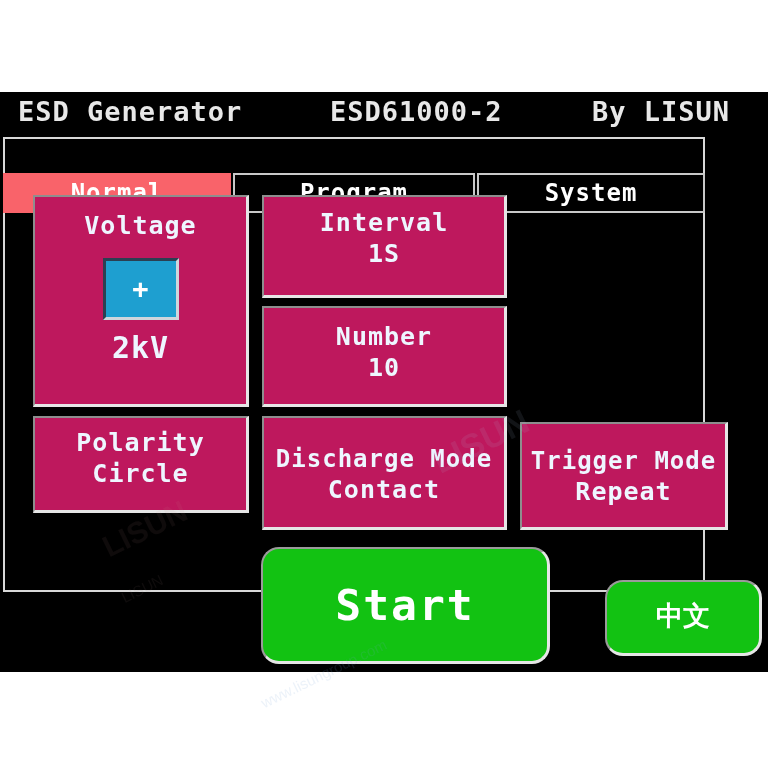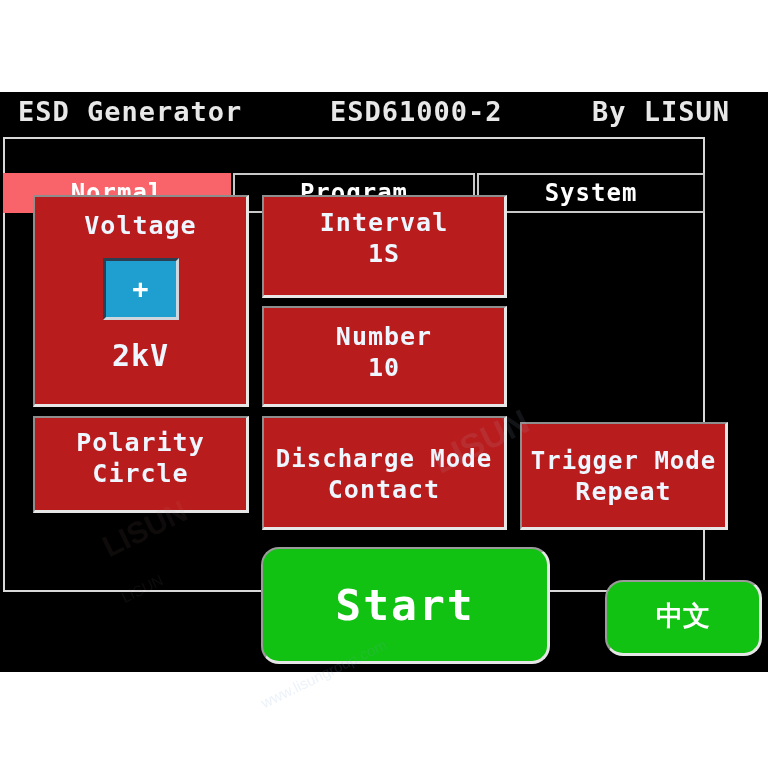--- a/index.html
+++ b/index.html
@@ -95,21 +95,21 @@
   #grid {
     position: absolute;
     left: 33px;
     top: 103px;
     width: 708px;
     height: 335px;
   }
   .panel {
     position: absolute;
     box-sizing: border-box;
-    background: #b91c1c;
+    background: #be185d;
     border-top: 2px solid #8e8e8e;
     border-left: 2px solid #8e8e8e;
     border-right: 3px solid #e6e6e6;
     border-bottom: 3px solid #e6e6e6;
     color: #eef6ff;
     text-align: center;
     overflow: hidden;
   }
   .panel .ptitle {
     display: block;
@@ -146,21 +146,21 @@
   }
   #polarity-box .sign {
     position: absolute;
     left: 0; right: 0; top: 50%;
     transform: translateY(-52%);
     font-size: 27px;
     color: #ffffff;
     line-height: 1;
   }
   #voltage-value {
-    margin-top: 20px;
+    margin-top: 12px;
     font-size: 30px;
   }
 
   
   #p-interval { left: 229px; top: 0px;   width: 245px; height: 103px; padding-top: 13px; }
   
   #p-number   { left: 229px; top: 111px; width: 245px; height: 101px; padding-top: 16px; }
 
   
   #p-polarity  { left: 0px;   top: 221px; width: 216px; height: 97px; padding-top: 12px; }

